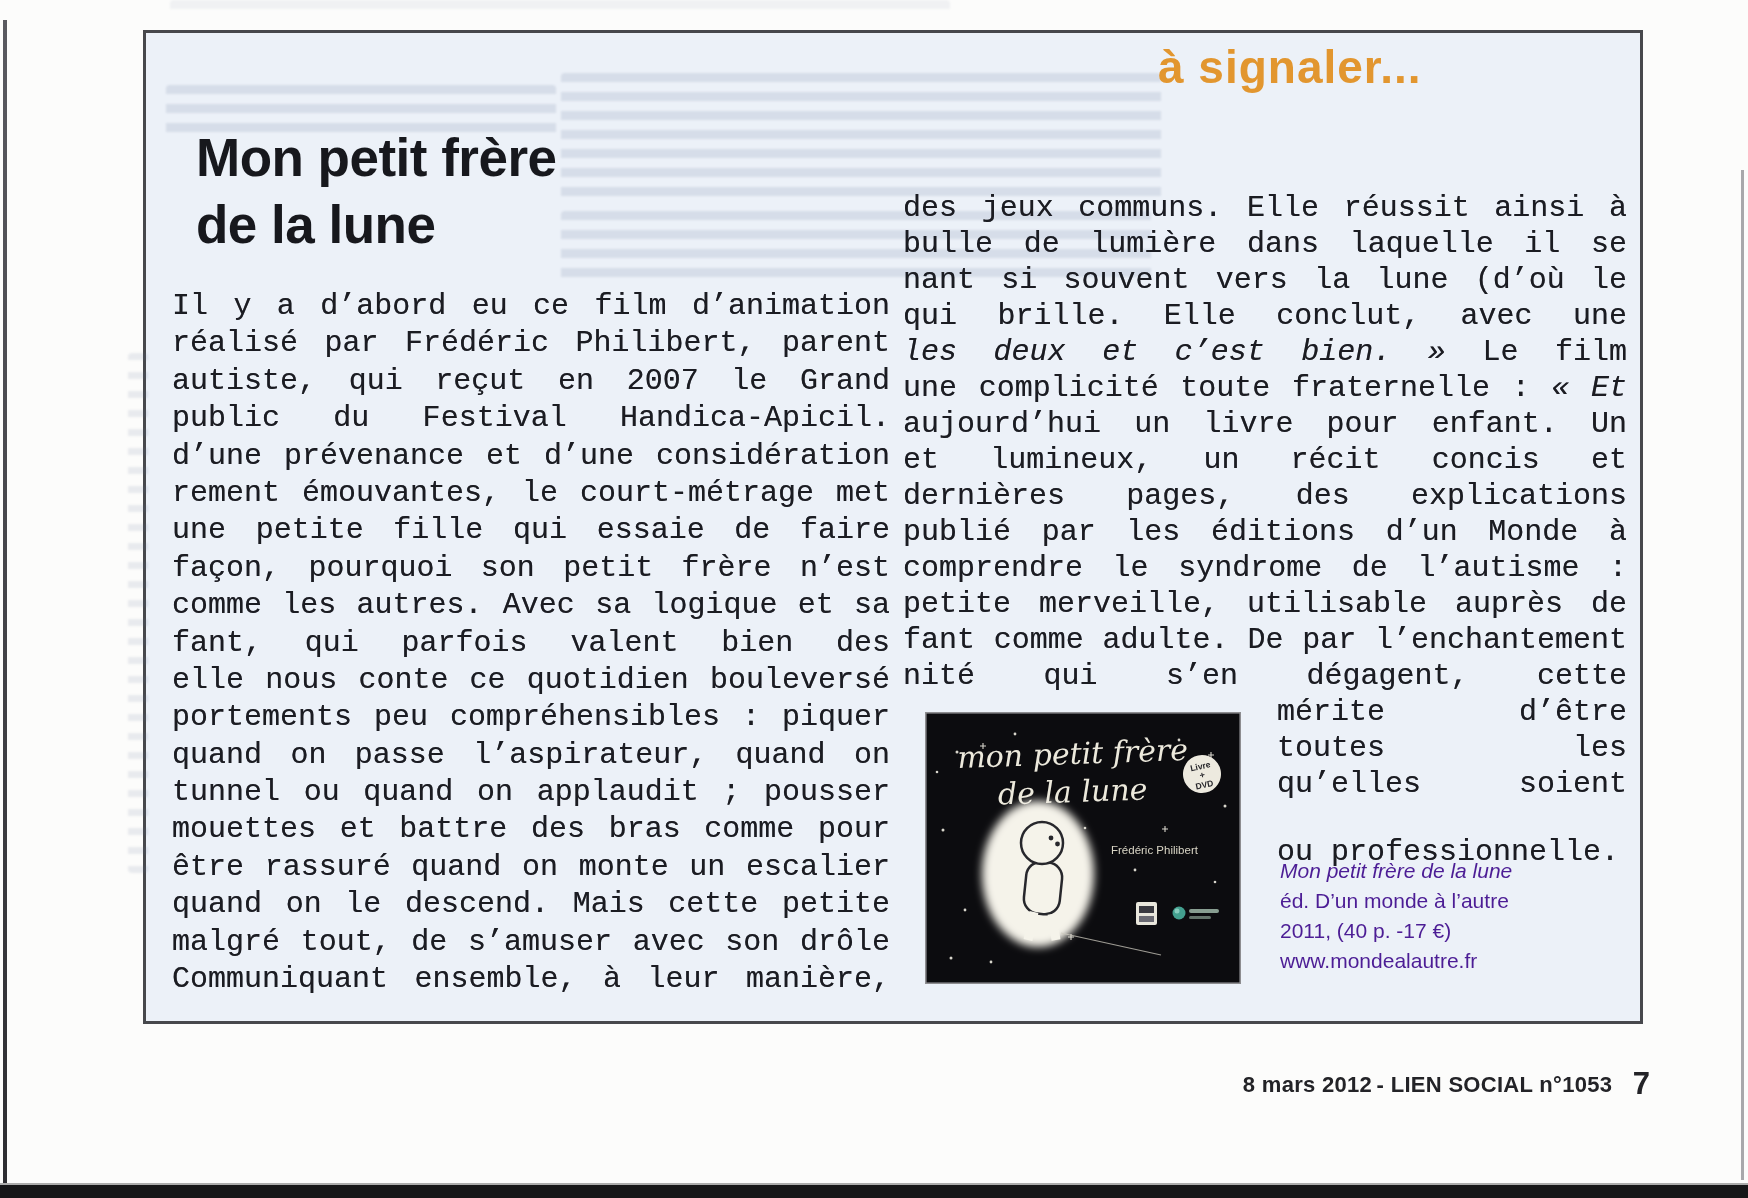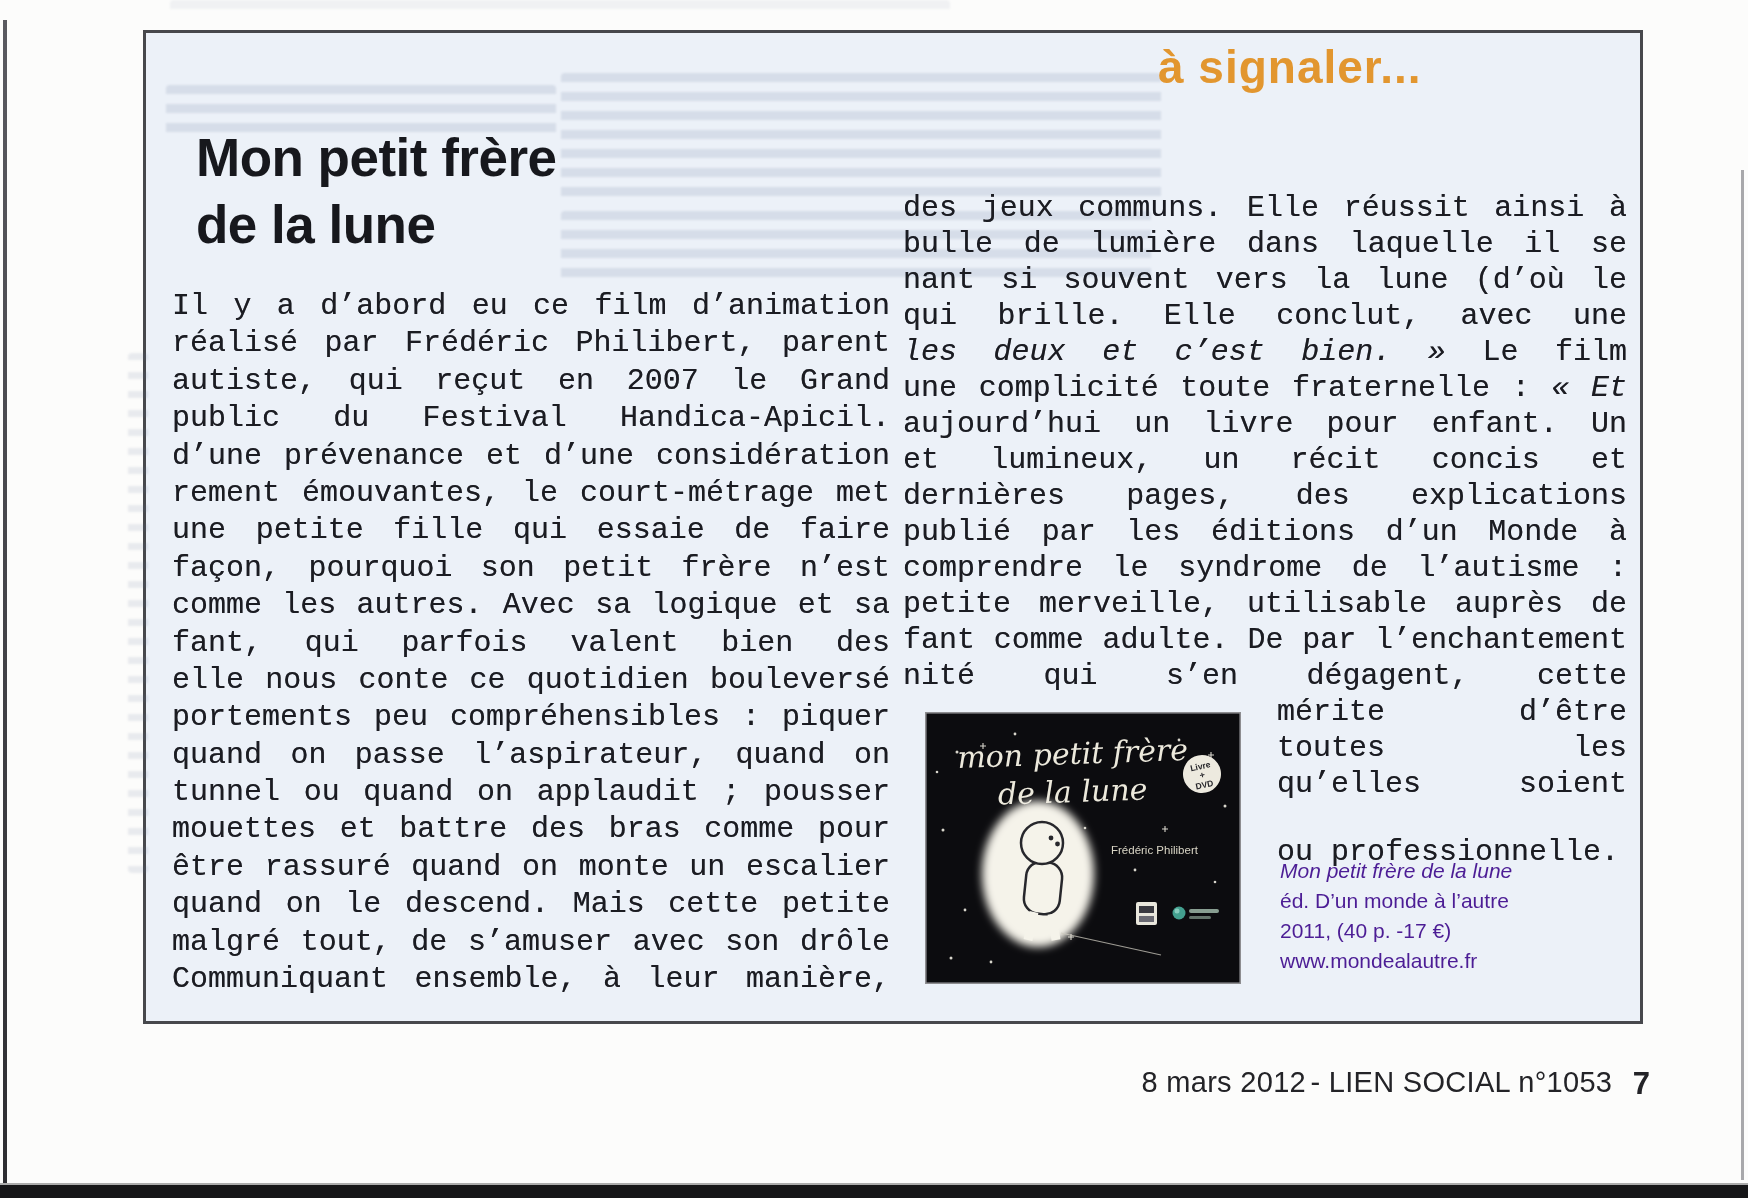--- a/index.html
+++ b/index.html
@@ -43,21 +43,21 @@
   .col-wrap .line:last-child{text-align-last:left;margin-top:32px;}
   .it{font-style:italic;}
   
   .cover{position:absolute;left:925px;top:712px;width:316px;height:272px;}
   
   .refblock{position:absolute;left:1280px;top:856px;width:360px;
     font-size:21px;line-height:30px;color:#4c1d95;}
   .refblock .ref-title{font-style:italic;}
   
   .footer{position:absolute;left:950px;top:1066px;width:700px;text-align:right;color:#232327;}
-  .footer .meta{font-size:29px;font-weight:400;letter-spacing:.3px;}
+  .footer .meta{font-size:22px;font-weight:700;letter-spacing:.3px;}
   .footer .num{font-size:31px;font-weight:700;margin-left:16px;vertical-align:-2px;}
 </style>
 </head>
 <body>
 
 <div>
 
   <div class="scan-left-line"></div>
   <div class="scan-right-line"></div>
   <div class="scan-bottom-band"></div>

